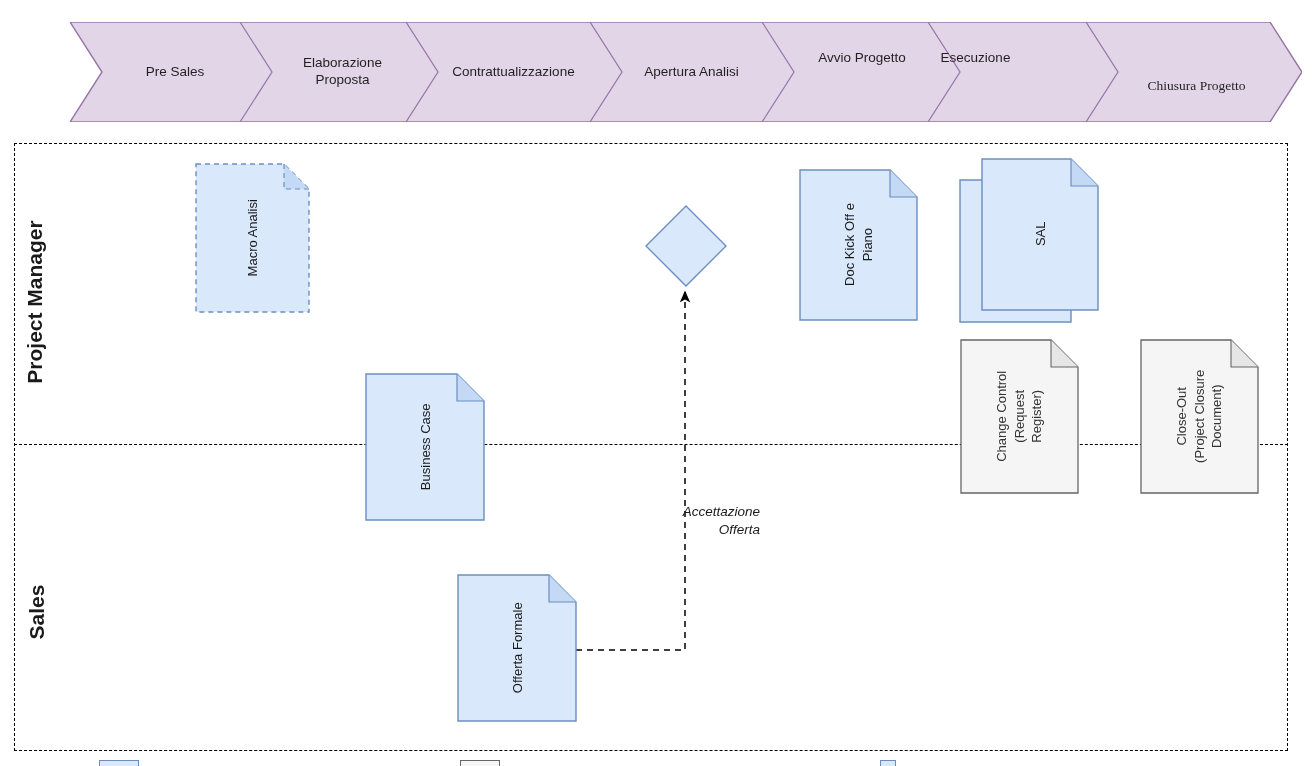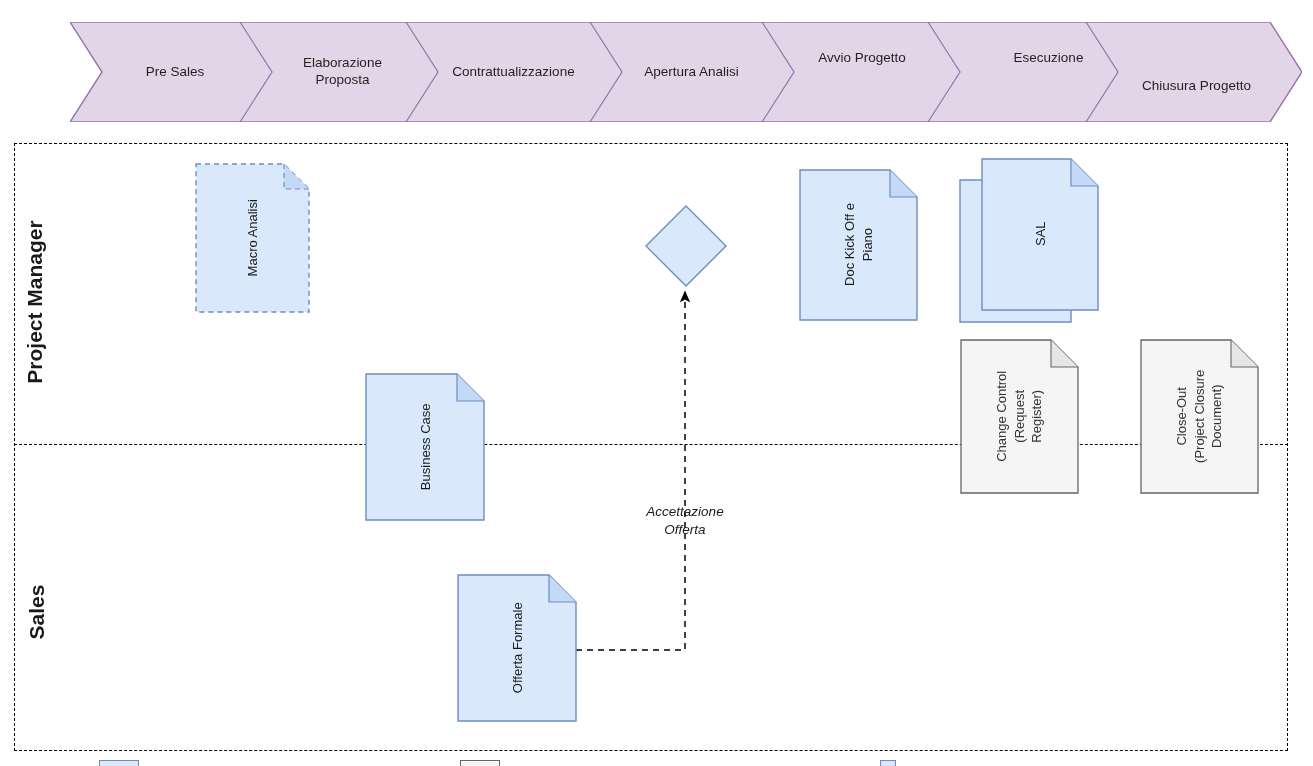--- a/index.html
+++ b/index.html
@@ -40,21 +40,21 @@
     color:#1a1a1a;white-space:pre-line;
     transform:rotate(-90deg);
   }
   .doc.gray .label span{color:#333;}
 
   
   .diamond{position:absolute;}
 
   
   .annot{position:absolute;font-style:italic;font-size:13.5px;
-         color:#1a1a1a;text-align:center;line-height:1.3;white-space:pre-line;}
+         color:#1a1a1a;text-align:right;line-height:1.3;white-space:pre-line;}
 
   
   .legend-swatch{position:absolute;height:10px;width:38px;border:1px solid #6c8ebf;}
 </style>
 </head>
 <body>
 
 <div id="canvas">
 
   <div class="phase-banner">
@@ -69,22 +69,22 @@
       <path d="M 858 0 L 890 50 L 858 100" fill="none" stroke="#9673a6" stroke-width="1.2"></path>
       <path d="M 1016 0 L 1048 50 L 1016 100" fill="none" stroke="#9673a6" stroke-width="1.2"></path>
     </svg>
 
     <div class="phase-label" style="left:10px;top:0;width:190px;height:100px;">Pre Sales</div>
     <div class="phase-label" style="left:190px;top:0;width:165px;height:100px;">Elaborazione
 Proposta</div>
     <div class="phase-label" style="left:356px;top:0;width:175px;height:100px;">Contrattualizzazione</div>
     <div class="phase-label" style="left:534px;top:0;width:175px;height:100px;">Apertura Analisi</div>
     <div class="phase-label" style="left:712px;top:0;width:160px;height:72px;">Avvio Progetto</div>
-    <div class="phase-label" style="left:901px;top:0;width:155px;height:72px;">Esecuzione</div>
-    <div class="phase-label" style="left:1034px;top:0;width:185px;height:128px;">Chiusura Progetto</div>
+    <div class="phase-label" style="left:828px;top:0;width:155px;height:72px;">Esecuzione</div>
+    <div class="phase-label" style="left:1034px;top:0;width:185px;height:128px;font-family:Liberation Serif, serif;">Chiusura Progetto</div>
   </div>
 
   <div class="lane-frame"></div>
   <div class="lane-divider"></div>
 
   <div class="lane-title" id="lane-title-pm">Project Manager</div>
   <div class="lane-title" id="lane-title-sales">Sales</div>
 
   <svg style="position:absolute;left:0;top:0;width:1313px;height:766px;">
     <defs>

